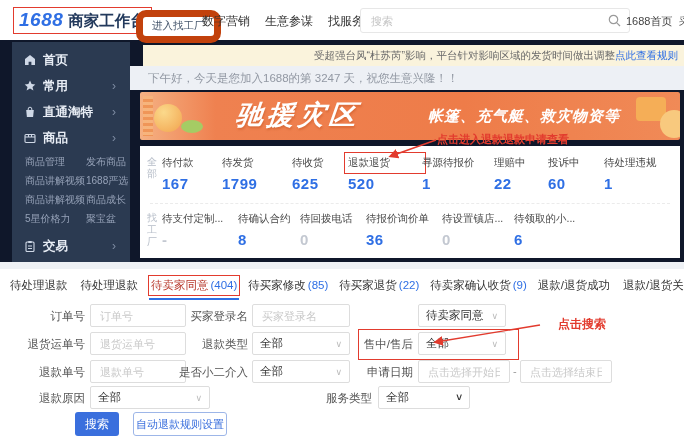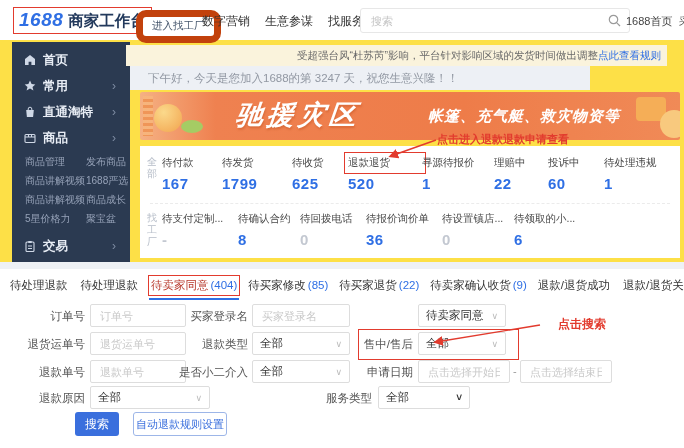--- a/index.html
+++ b/index.html
@@ -1,17 +1,17 @@
 <!DOCTYPE html>
 <html><head>
 <meta charset="utf-8">
 <style>
   html,body{margin:0;padding:0;background:#fff;}
   body{font-family:"Liberation Sans","DejaVu Sans",sans-serif;}
-  .screen{position:relative;width:684px;height:448px;background:#fde047;overflow:hidden;font-size:12px;color:#333;white-space:nowrap;}
+  .screen{position:relative;width:684px;height:448px;background:#0f172a;overflow:hidden;font-size:12px;color:#333;white-space:nowrap;}
 
   
   .header{position:absolute;left:0;top:0;width:684px;height:40px;background:#fff;}
   .logo{position:absolute;left:14px;top:8px;display:flex;align-items:baseline;gap:5px;padding:1px 5px;outline:1.5px solid #e23b2e;}
   .logo-num{color:#2f6fe4;font-size:19px;font-weight:bold;font-style:italic;letter-spacing:.5px;}
   .logo-txt{color:#22395c;font-size:15.5px;font-weight:bold;}
   .pill{position:absolute;left:136px;top:10px;height:19px;line-height:17px;padding:0 9px;border:7px solid #c2410c;border-radius:10px;font-size:10.5px;color:#44556b;background:#fff;}
   .hmenu{position:absolute;left:202px;top:13px;display:flex;gap:15px;font-size:12px;color:#333;}
   .search{position:absolute;left:360px;top:8px;width:252px;height:23px;border:1px solid #e7e7e7;border-radius:3px;display:flex;align-items:center;padding:0 8px;background:#fff;}
   .search input{border:none;outline:none;width:210px;font-size:11px;color:#666;font-family:inherit;background:transparent;}
@@ -22,23 +22,23 @@
 
   
   .sidebar{position:absolute;left:12px;top:42px;width:118px;height:220px;background:#2b3a51;padding-top:5px;overflow:hidden;}
   .s-item{display:flex;align-items:center;height:26px;padding:0 14px 0 12px;font-size:12.5px;font-weight:bold;color:#e8edf5;}
   .s-item svg{margin-right:7px;flex:none;}
   .s-chev{margin-left:auto;color:#7e8ca3;font-weight:normal;font-size:12px;}
   .s-sub{padding:1px 0 3px 13px;display:grid;grid-template-columns:61px auto;}
   .s-sub span{font-size:10px;color:#96a2b8;line-height:19px;}
 
   
-  .notice{position:absolute;left:126px;top:45px;width:541px;height:21px;background:#faf3dc;font-size:10.5px;color:#6b6b6b;display:flex;align-items:center;justify-content:flex-end;padding-right:6px;box-sizing:border-box;}
+  .notice{position:absolute;left:143px;top:45px;width:541px;height:21px;background:#faf3dc;font-size:10.5px;color:#6b6b6b;display:flex;align-items:center;justify-content:flex-end;padding-right:6px;box-sizing:border-box;}
   .notice .link{color:#2f6fe4;}
-  .greeting{position:absolute;left:130px;top:66px;width:460px;height:24px;background:#edf0f5;font-size:11.5px;color:#9298a3;display:flex;align-items:center;padding-left:18px;box-sizing:border-box;}
+  .greeting{position:absolute;left:130px;top:66px;width:554px;height:24px;background:#edf0f5;font-size:11.5px;color:#9298a3;display:flex;align-items:center;padding-left:18px;box-sizing:border-box;}
 
   .banner{position:absolute;left:140px;top:92px;width:540px;height:48px;border-radius:2px;overflow:hidden;background:linear-gradient(90deg,#f5b183 0%,#ef8150 14%,#ee7c49 60%,#f08a57 100%);}
   .d-strip{position:absolute;left:3px;top:4px;width:10px;height:40px;background:repeating-linear-gradient(180deg,#f7b57c 0 3px,#ef9354 3px 6px);opacity:.9;}
   .d-or1{position:absolute;left:14px;top:12px;width:28px;height:28px;border-radius:50%;background:radial-gradient(circle at 35% 30%,#fbd98b,#f2a44e);}
   .d-gr{position:absolute;left:41px;top:28px;width:22px;height:13px;border-radius:50%;background:#a5cc64;}
   .d-or2{position:absolute;right:14px;top:5px;width:30px;height:24px;border-radius:4px;background:#f5ae57;}
   .d-or3{position:absolute;right:-8px;top:18px;width:28px;height:28px;border-radius:50%;background:#f8c97e;}
   .b-title{position:absolute;left:96px;top:5px;font-size:27px;font-weight:bold;font-style:italic;color:#fff;letter-spacing:4px;transform:skewX(-6deg);text-shadow:1px 2px 2px rgba(180,70,20,.35);}
   .b-sub{position:absolute;left:288px;top:15px;font-size:15px;font-weight:bold;font-style:italic;color:#fff;letter-spacing:1px;}
 

